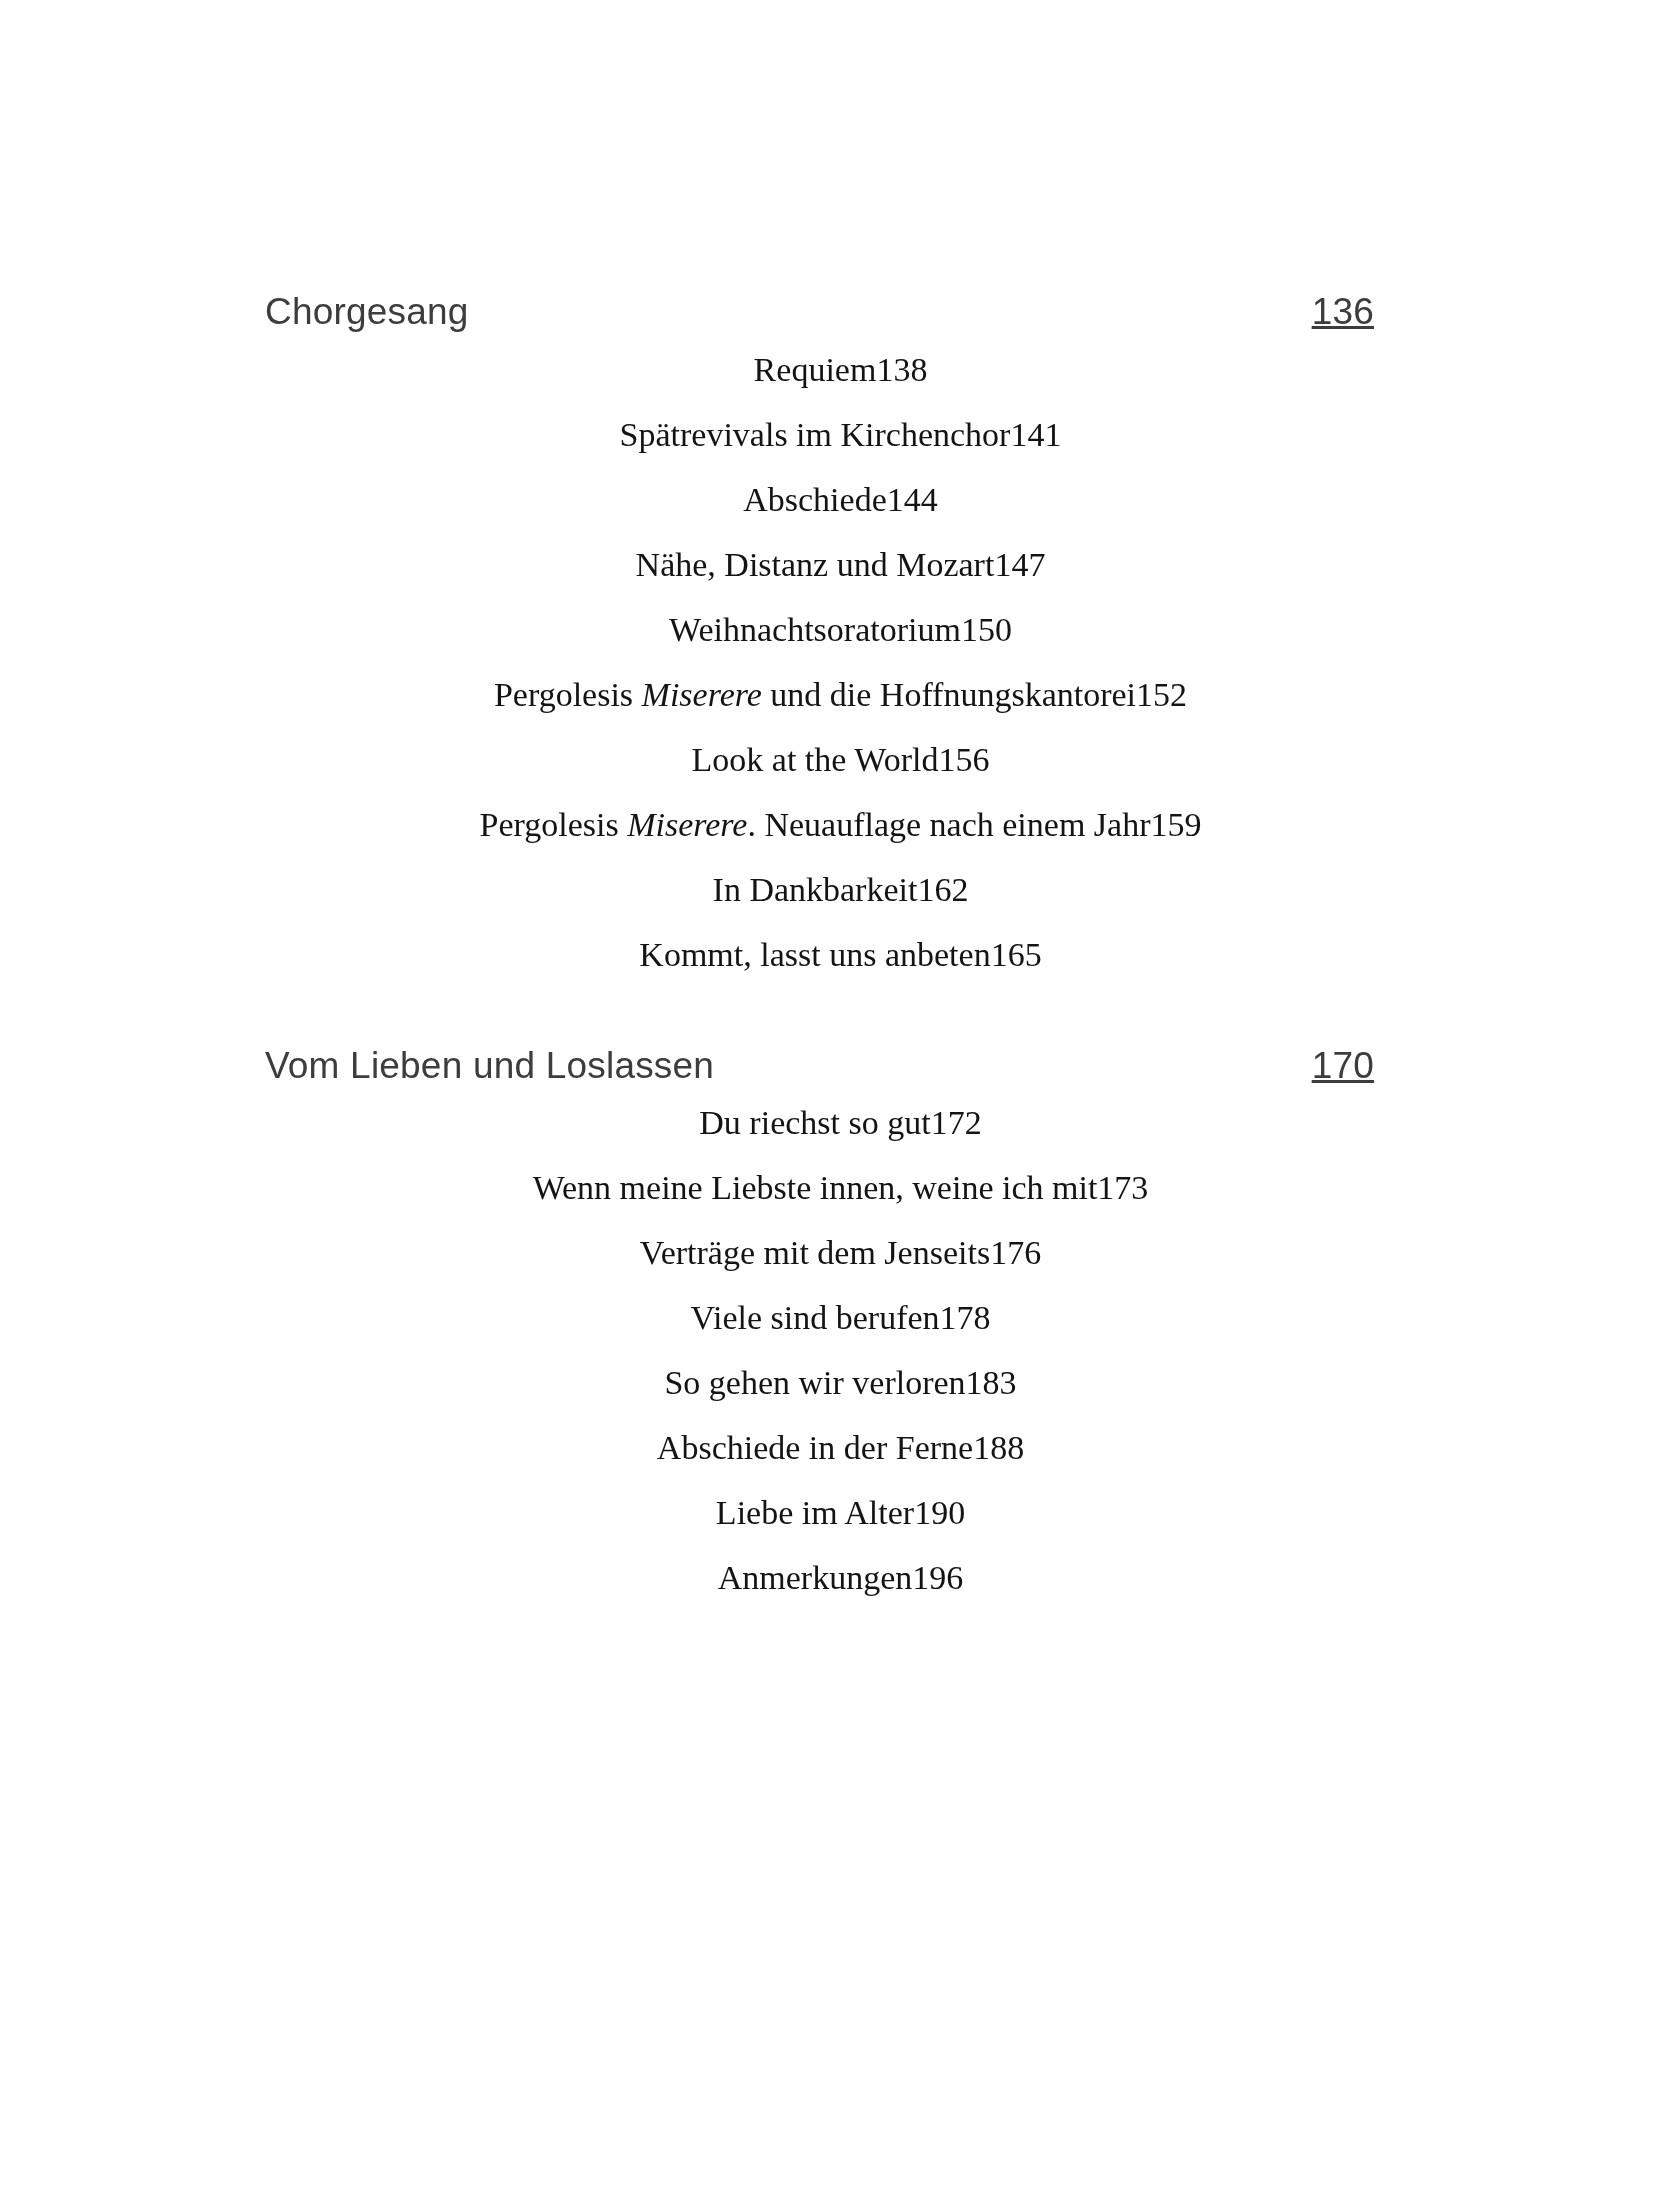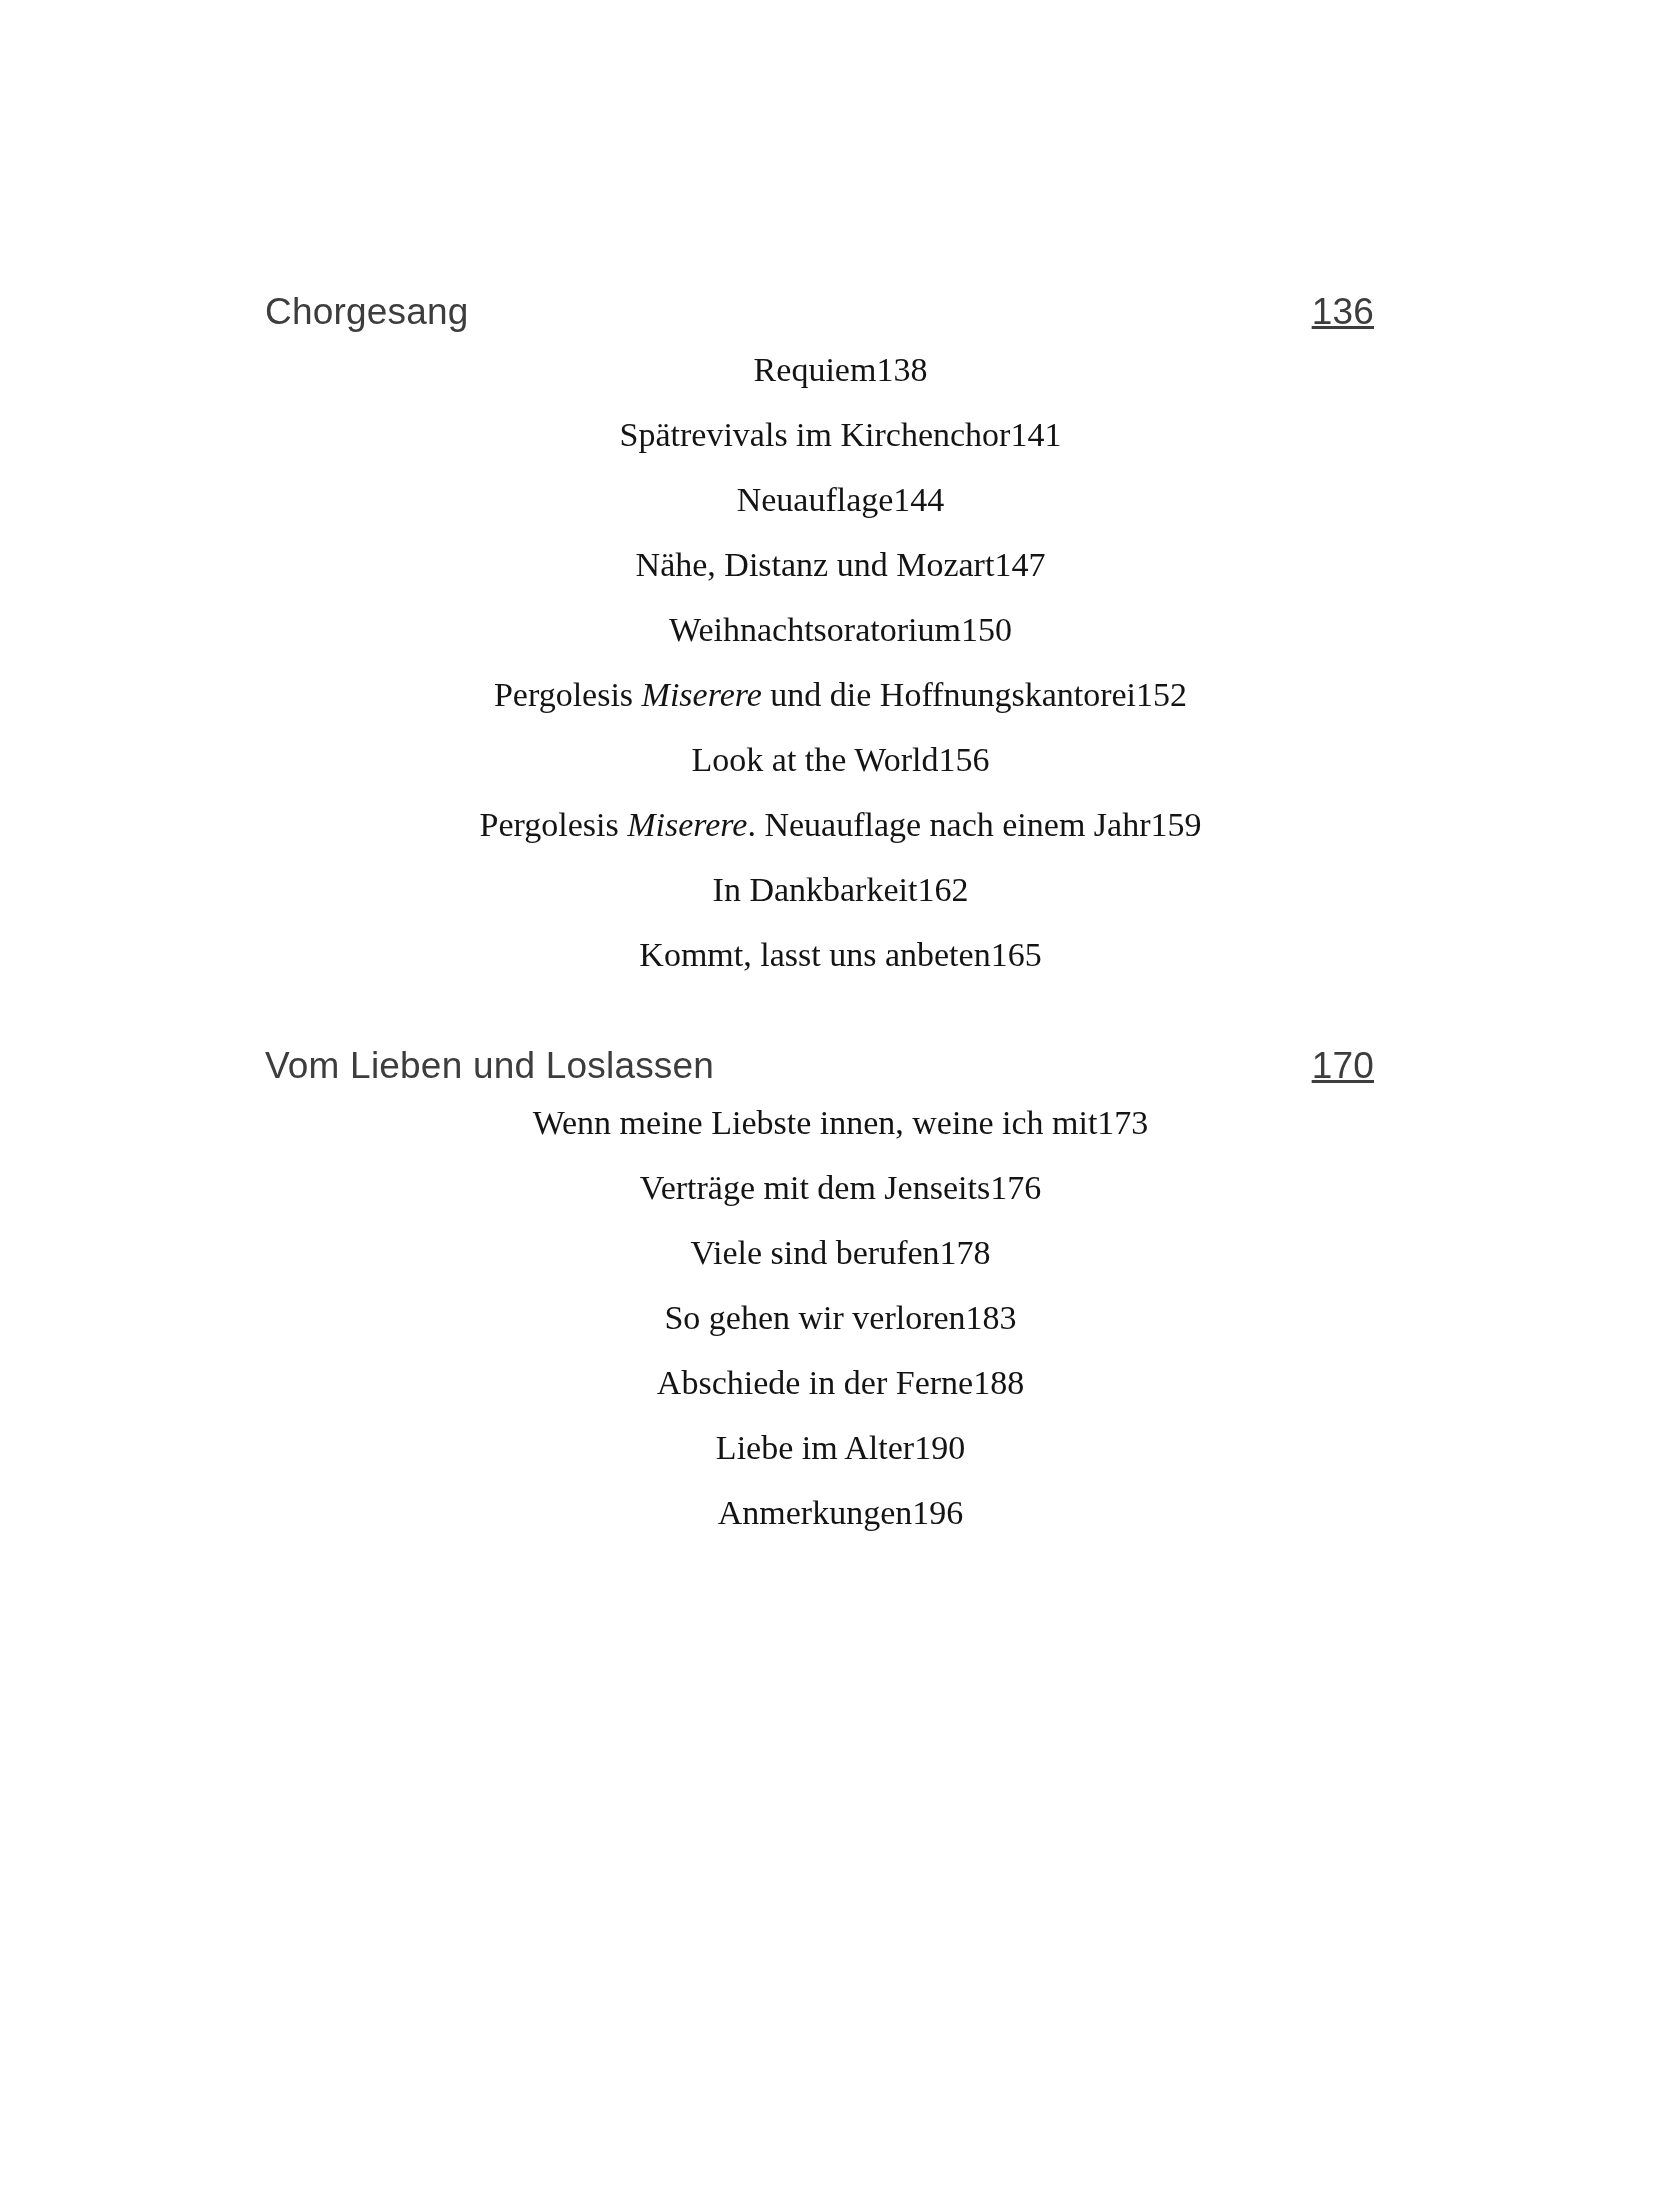--- a/index.html
+++ b/index.html
@@ -75,21 +75,21 @@
       </div>
       <div class="row entry-row">
         <span class="entry-title"><span>Requiem</span></span>
         <span class="entry-page">138</span>
       </div>
       <div class="row entry-row">
         <span class="entry-title"><span>Spätrevivals im Kirchenchor</span></span>
         <span class="entry-page">141</span>
       </div>
       <div class="row entry-row">
-        <span class="entry-title"><span>Neuauflage</span></span>
+        <span class="entry-title"><span>Abschiede</span></span>
         <span class="entry-page">144</span>
       </div>
       <div class="row entry-row">
         <span class="entry-title"><span>Nähe, Distanz und Mozart</span></span>
         <span class="entry-page">147</span>
       </div>
       <div class="row entry-row">
         <span class="entry-title"><span>Weihnachtsoratorium</span></span>
         <span class="entry-page">150</span>
       </div>
@@ -111,20 +111,24 @@
       </div>
       <div class="row entry-row">
         <span class="entry-title"><span>Kommt, lasst uns anbeten</span></span>
         <span class="entry-page">165</span>
       </div>
       <div class="row section-row">
         <span class="section-title">Vom Lieben und Loslassen</span>
         <span class="section-page">170</span>
       </div>
       <div class="row entry-row">
+        <span class="entry-title"><span>Du riechst so gut</span></span>
+        <span class="entry-page">172</span>
+      </div>
+      <div class="row entry-row">
         <span class="entry-title"><span>Wenn meine Liebste innen, weine ich mit</span></span>
         <span class="entry-page">173</span>
       </div>
       <div class="row entry-row">
         <span class="entry-title"><span>Verträge mit dem Jenseits</span></span>
         <span class="entry-page">176</span>
       </div>
       <div class="row entry-row">
         <span class="entry-title"><span>Viele sind berufen</span></span>
         <span class="entry-page">178</span>

